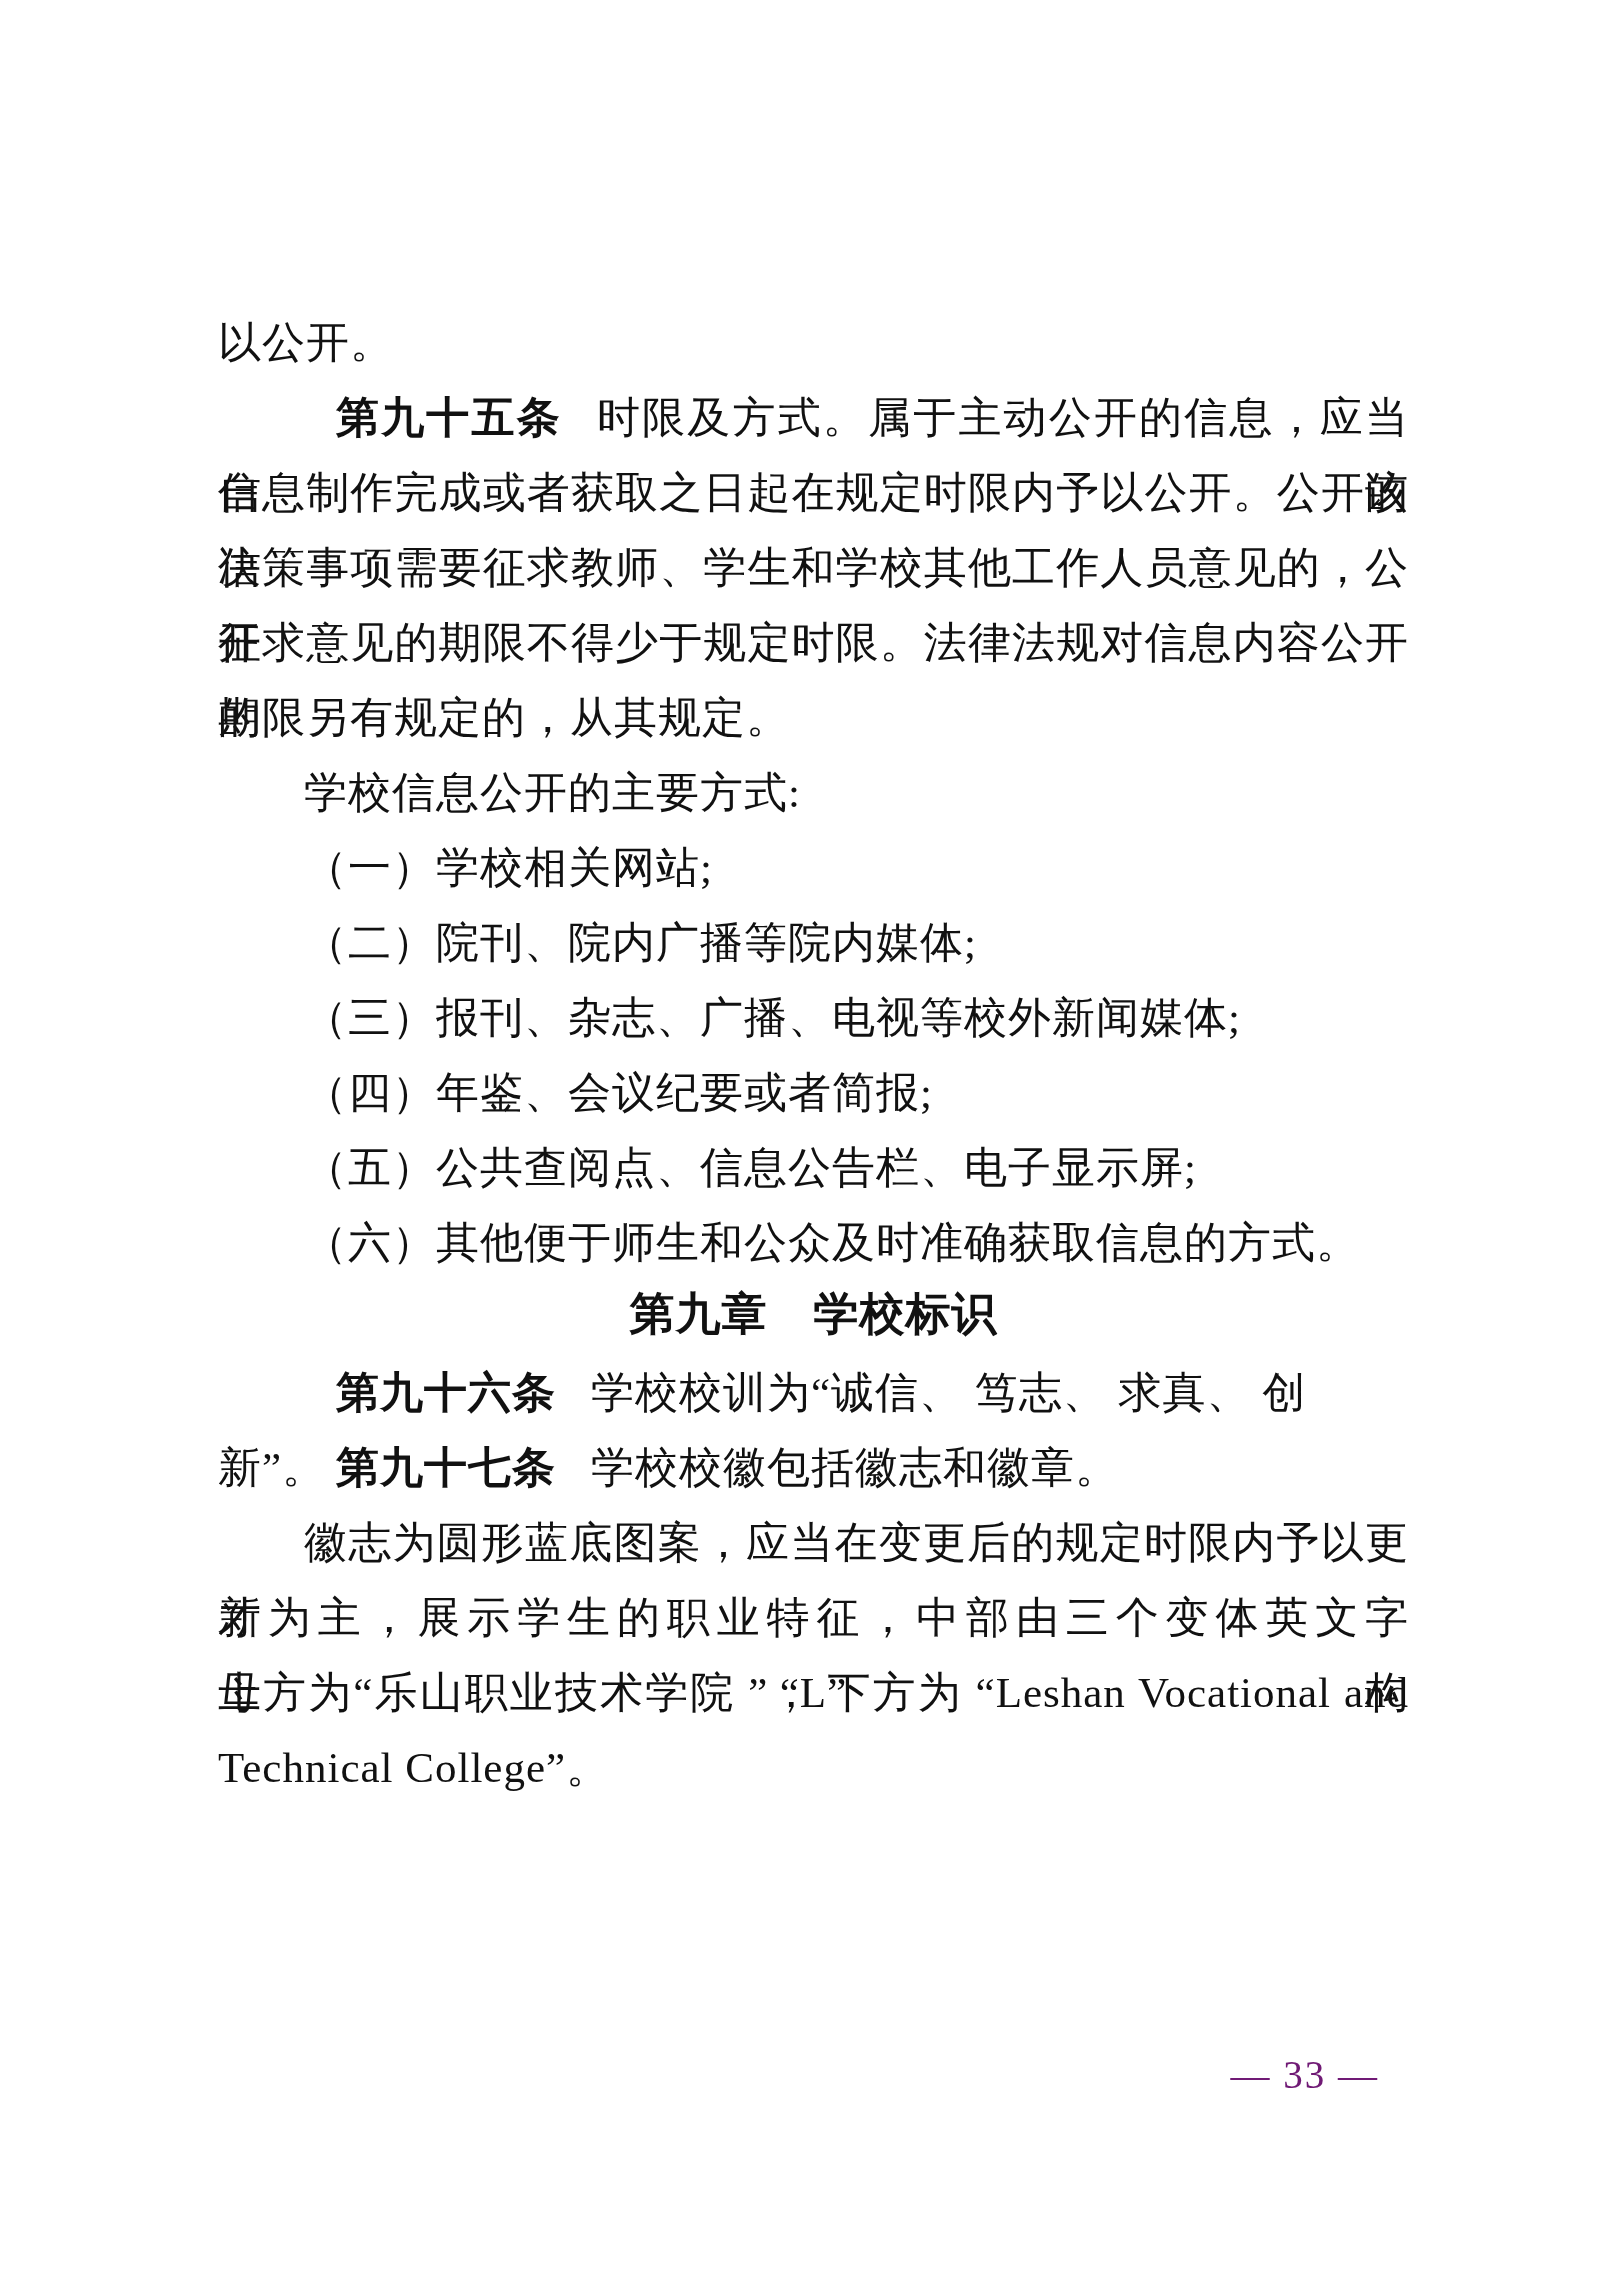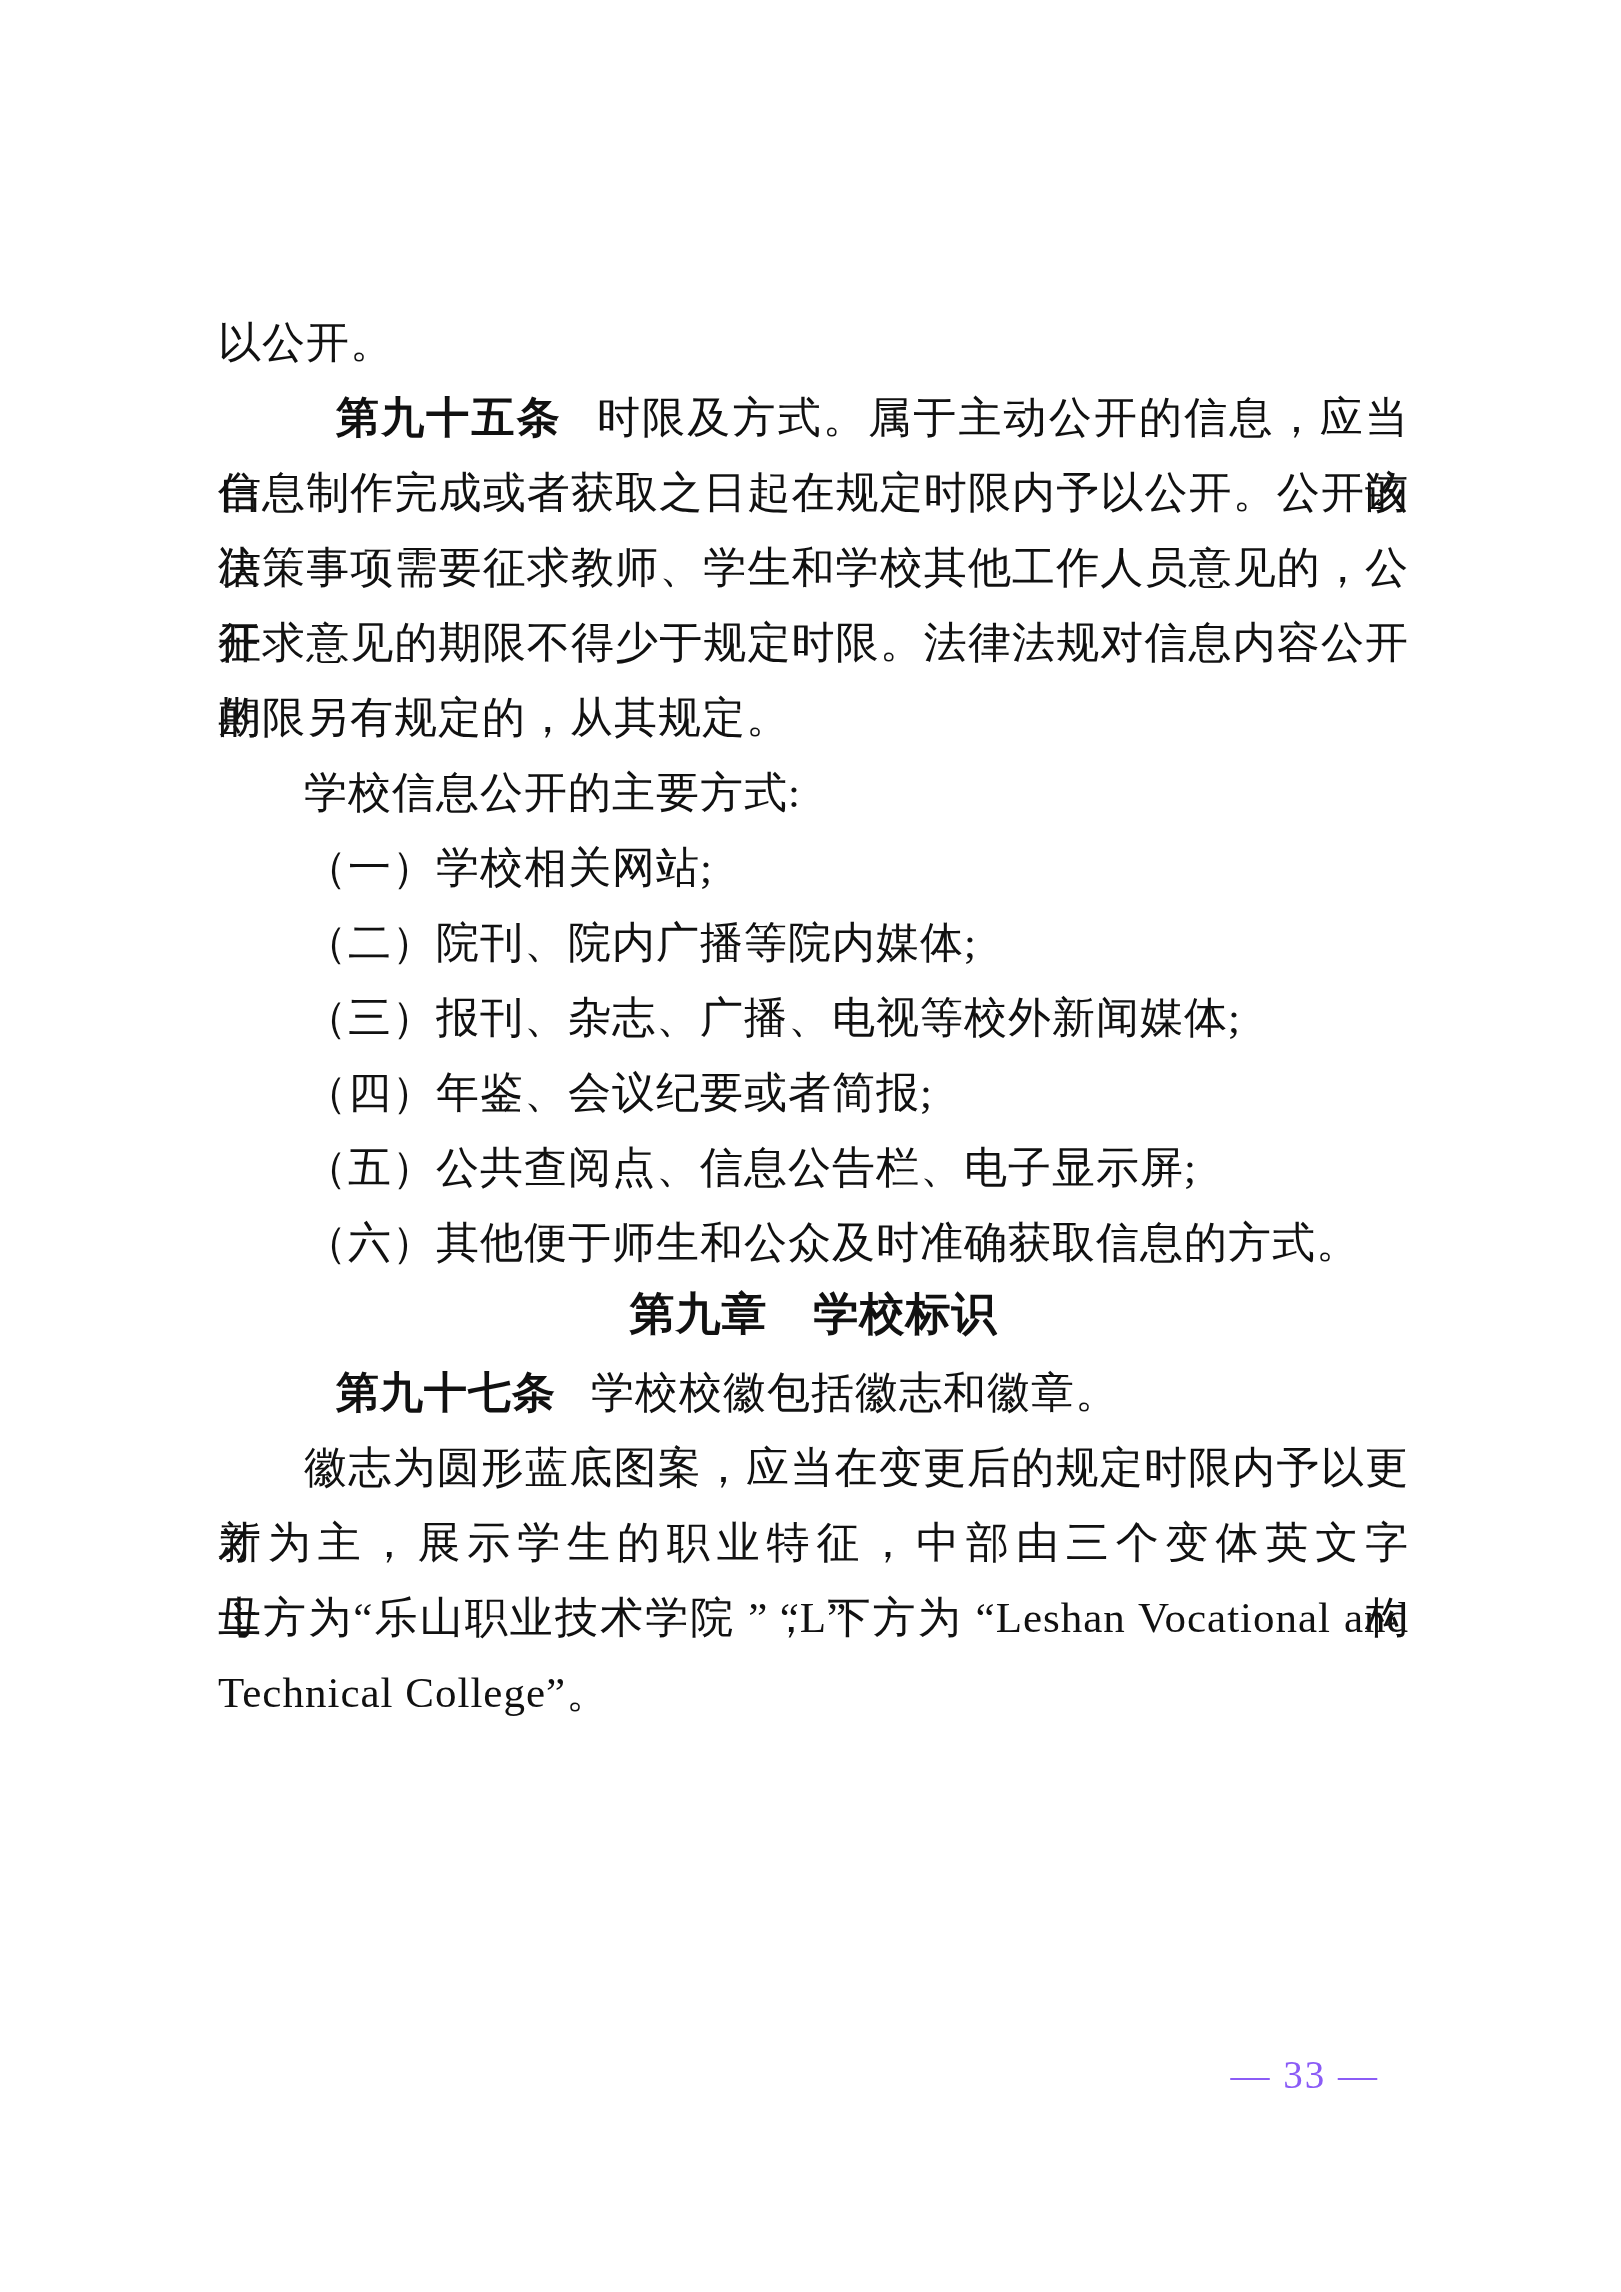--- a/index.html
+++ b/index.html
@@ -50,21 +50,21 @@
     font-weight: 700;
     font-size: 45px;
   }
   .footer {
     position: absolute;
     top: 2050px;
     right: 242px;
     font-size: 39px;
     line-height: 49px;
     letter-spacing: 2px;
-    color: #8b5cf6;
+    color: #701a75;
   }
 </style>
 </head>
 <body>
 
 <div class="page">
   <main class="body-text">
       <div class="line">以公开。</div>
       <div class="line indent fill"><span class="lead">第九十五条</span><span>时限及方式。属于主动公开的信息，应当自该</span></div>
       <div class="line fill">信息制作完成或者获取之日起在规定时限内予以公开。公开的信</div>
@@ -72,20 +72,21 @@
       <div class="line fill">征求意见的期限不得少于规定时限。法律法规对信息内容公开的</div>
       <div class="line">期限另有规定的，从其规定。</div>
       <div class="line indent">学校信息公开的主要方式:</div>
       <div class="line indent">（一）学校相关网站;</div>
       <div class="line indent">（二）院刊、院内广播等院内媒体;</div>
       <div class="line indent">（三）报刊、杂志、广播、电视等校外新闻媒体;</div>
       <div class="line indent">（四）年鉴、会议纪要或者简报;</div>
       <div class="line indent">（五）公共查阅点、信息公告栏、电子显示屏;</div>
       <div class="line indent">（六）其他便于师生和公众及时准确获取信息的方式。</div>
       <div class="line heading">第九章　学校标识</div>
+      <div class="line indent"><span class="lead">第九十六条</span><span>学校校训为“诚信、 笃志、 求真、 创新”。</span></div>
       <div class="line indent"><span class="lead">第九十七条</span><span>学校校徽包括徽志和徽章。</span></div>
       <div class="line indent fill">徽志为圆形蓝底图案，应当在变更后的规定时限内予以更新</div>
       <div class="line fill">才为主，展示学生的职业特征，中部由三个变体英文字母“L”构</div>
       <div class="line fill">上方为“乐山职业技术学院 ”， 下方为 “Leshan Vocational and</div>
       <div class="line">Technical College”。</div>
     </main>
   <div class="footer">— 33 —</div>
 </div>
 
 

